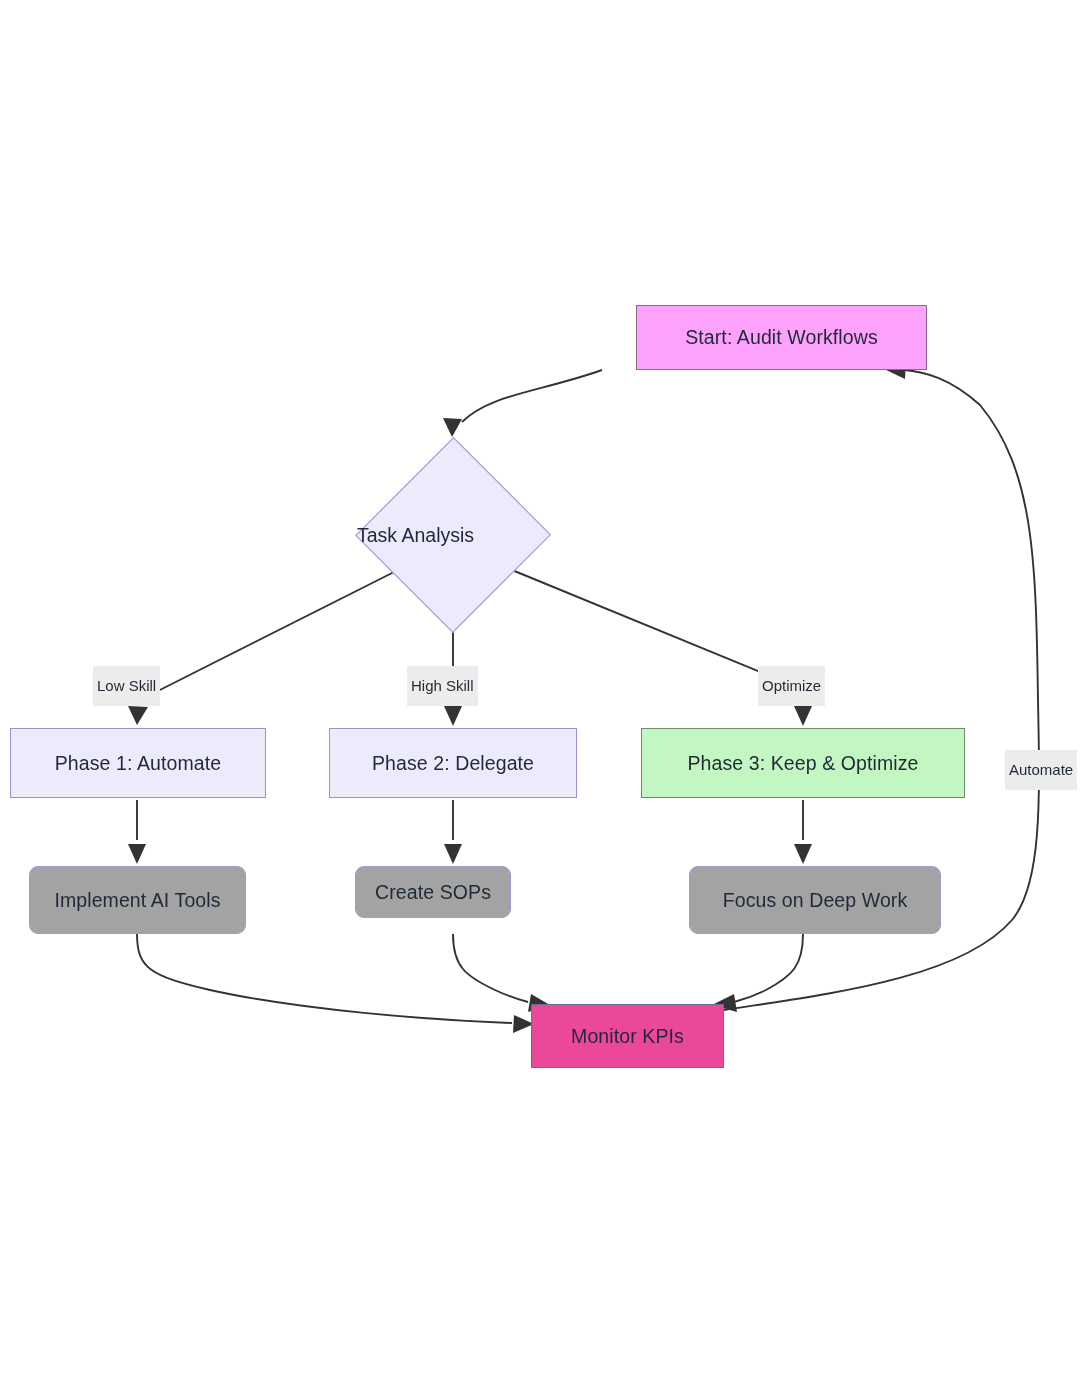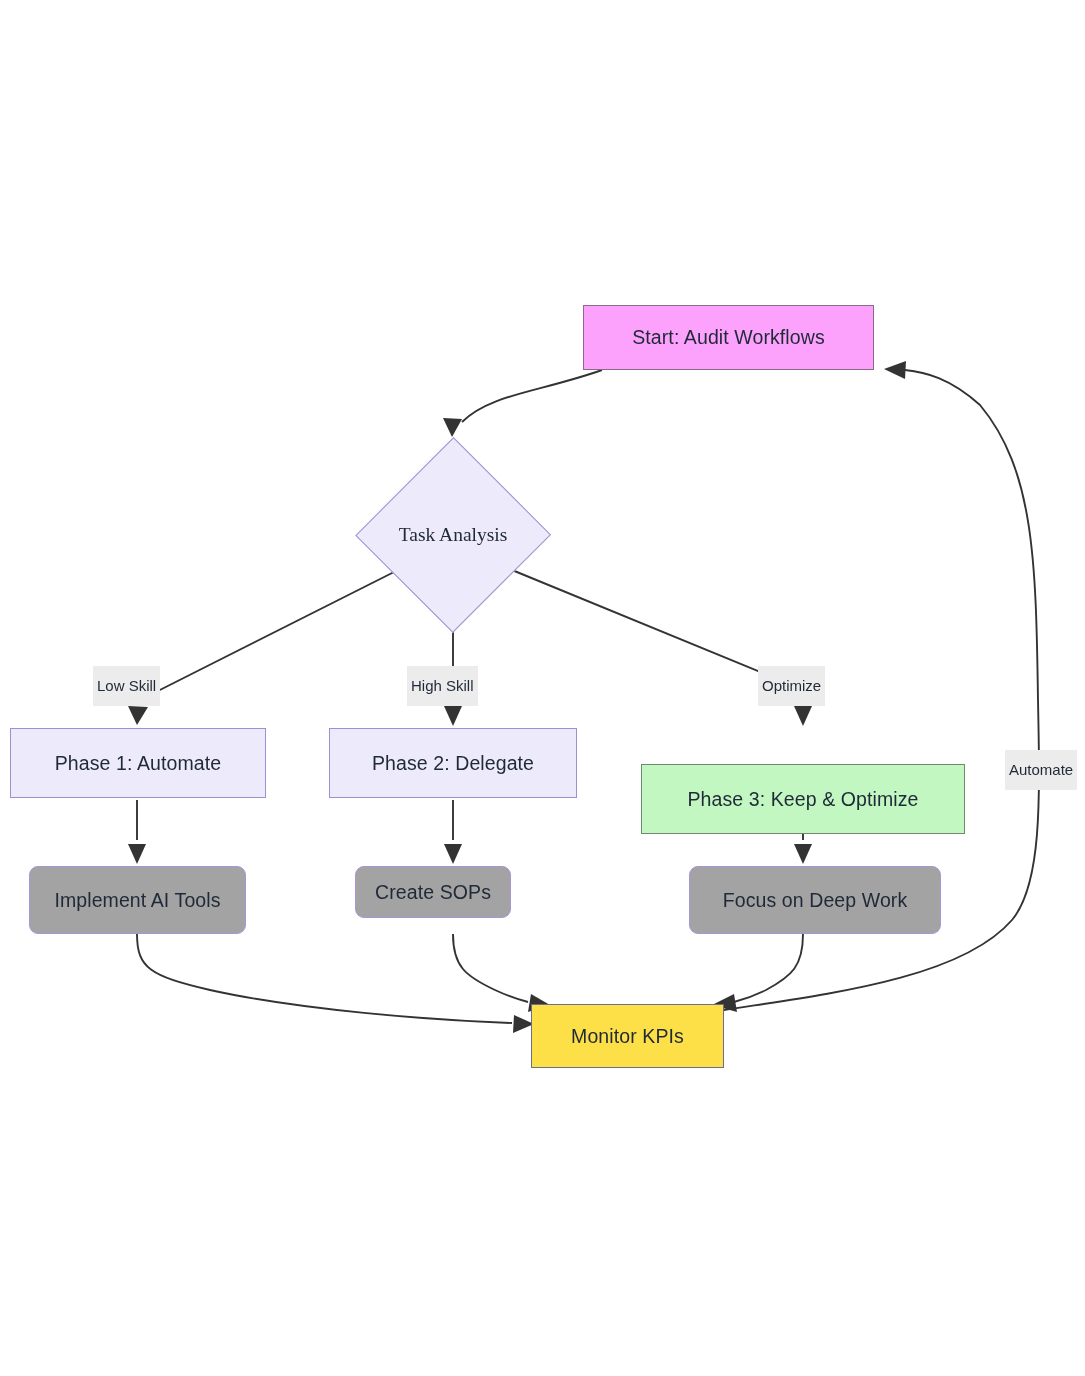--- a/index.html
+++ b/index.html
@@ -55,32 +55,29 @@
     border: 1.6px solid #a995d8;
     border-radius: 9px;
   }
   .node-start {
     background: #FCA2FC;
     border: 1.5px solid #8a6a8a;
   }
   .node-green {
     background: #C2F7C2;
     border: 1.5px solid #6f8a6f;
-    margin-top: 36px;
   }
   .node-kpi {
-    background: #fde047;
+    background: #ec4899;
     border: 1.5px solid #6d6b8e;
   }
   .node-diamond-wrap {
     position: absolute;
     display: flex;
     align-items: center;
-    justify-content: center;
-    font-family: Liberation Serif, serif;
   }
   .diamond-shape {
     position: absolute;
     left: 0;
     top: 0;
     width: 100%;
     height: 100%;
   }
   .diamond-shape > div {
     position: absolute;
@@ -165,21 +162,21 @@
       <path class="edge-path" d="M 803,934 C 803,966 792,976 766,990 C 752,997 742,1000 734,1002"></path>
       <polygon class="arrow-head" points="712,1005 734,994 737,1012"></polygon>
     </g>
 
     <g>
       <path class="edge-path" d="M 724,1010 C 820,995 960,980 1012,920 C 1042,884 1040,800 1038,700 C 1036,560 1034,470 980,405 C 950,378 925,372 905,370"></path>
       <polygon class="arrow-head" points="884,369 906,361 905,379"></polygon>
     </g>
   </svg>
 
-  <div class="node node-rect node-start" style="left:583px; top:305px; width:291px; height:65px;">
+  <div class="node node-rect node-start" style="left:636px; top:305px; width:291px; height:65px;">
     <span>Start: Audit Workflows</span>
   </div>
 
   <div class="node-diamond-wrap" style="left:357px; top:438px; width:192px; height:194px;">
     <div class="diamond-shape">
         <div></div>
       </div>
     <span class="diamond-label">Task Analysis</span>
   </div>
 

